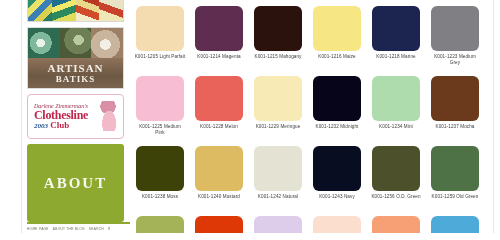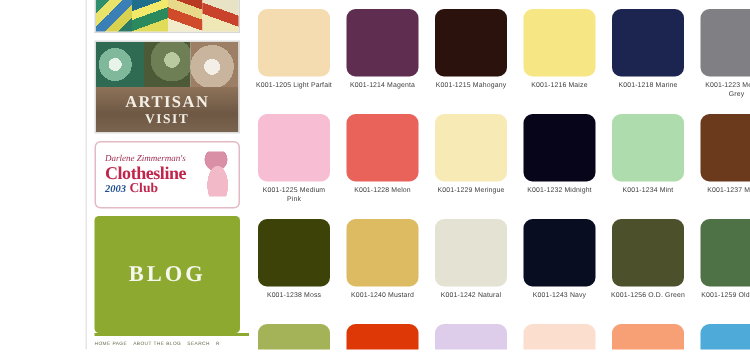--- a/index.html
+++ b/index.html
@@ -7,21 +7,20 @@
     width: 500px; height: 233px;
     overflow: hidden;
     background: #ffffff;
     font-family: "Liberation Sans", sans-serif;
   }
   .page {
     position: relative;
     width: 500px; height: 233px;
     background: #ffffff;
     display: flex;
-    padding-left: 36px;
   }
 
   
   .sidebar {
     width: 130px;
     height: 233px;
     background: #ffffff;
     position: relative;
     flex: 0 0 130px;
     padding: 0 0 0 0;
@@ -235,35 +234,35 @@
       </div>
 
       <div class="banner banner-artisan">
         <div class="artisan-photos">
           <div class="ap ap1"></div>
           <div class="ap ap2"></div>
           <div class="ap ap3"></div>
         </div>
         <div class="artisan-title">
           <span class="l1">ARTISAN</span>
-          <span class="l2">VISIT</span>
+          <span class="l2">BATIKS</span>
         </div>
       </div>
 
       <div class="banner-clothesline">
         <div class="cl-text">
           <span class="cl-script">Darlene Zimmerman's</span>
           <span class="cl-main">Clothesline</span>
           <span class="cl-sub"><em class="yr">2003</em> <span>Club</span></span>
         </div>
         <div class="cl-fig"></div>
       </div>
 
       <div class="banner-blog">
-        <span class="blog-line">BLOG</span>
+        <span class="blog-line">ABOUT</span>
       </div>
 
     </div>
 
     <div class="nav-rule"></div>
     <div class="bottom-nav">
       <span>HOME PAGE</span>
       <span>ABOUT THE BLOG</span>
       <span>SEARCH</span>
       <span>R</span>

